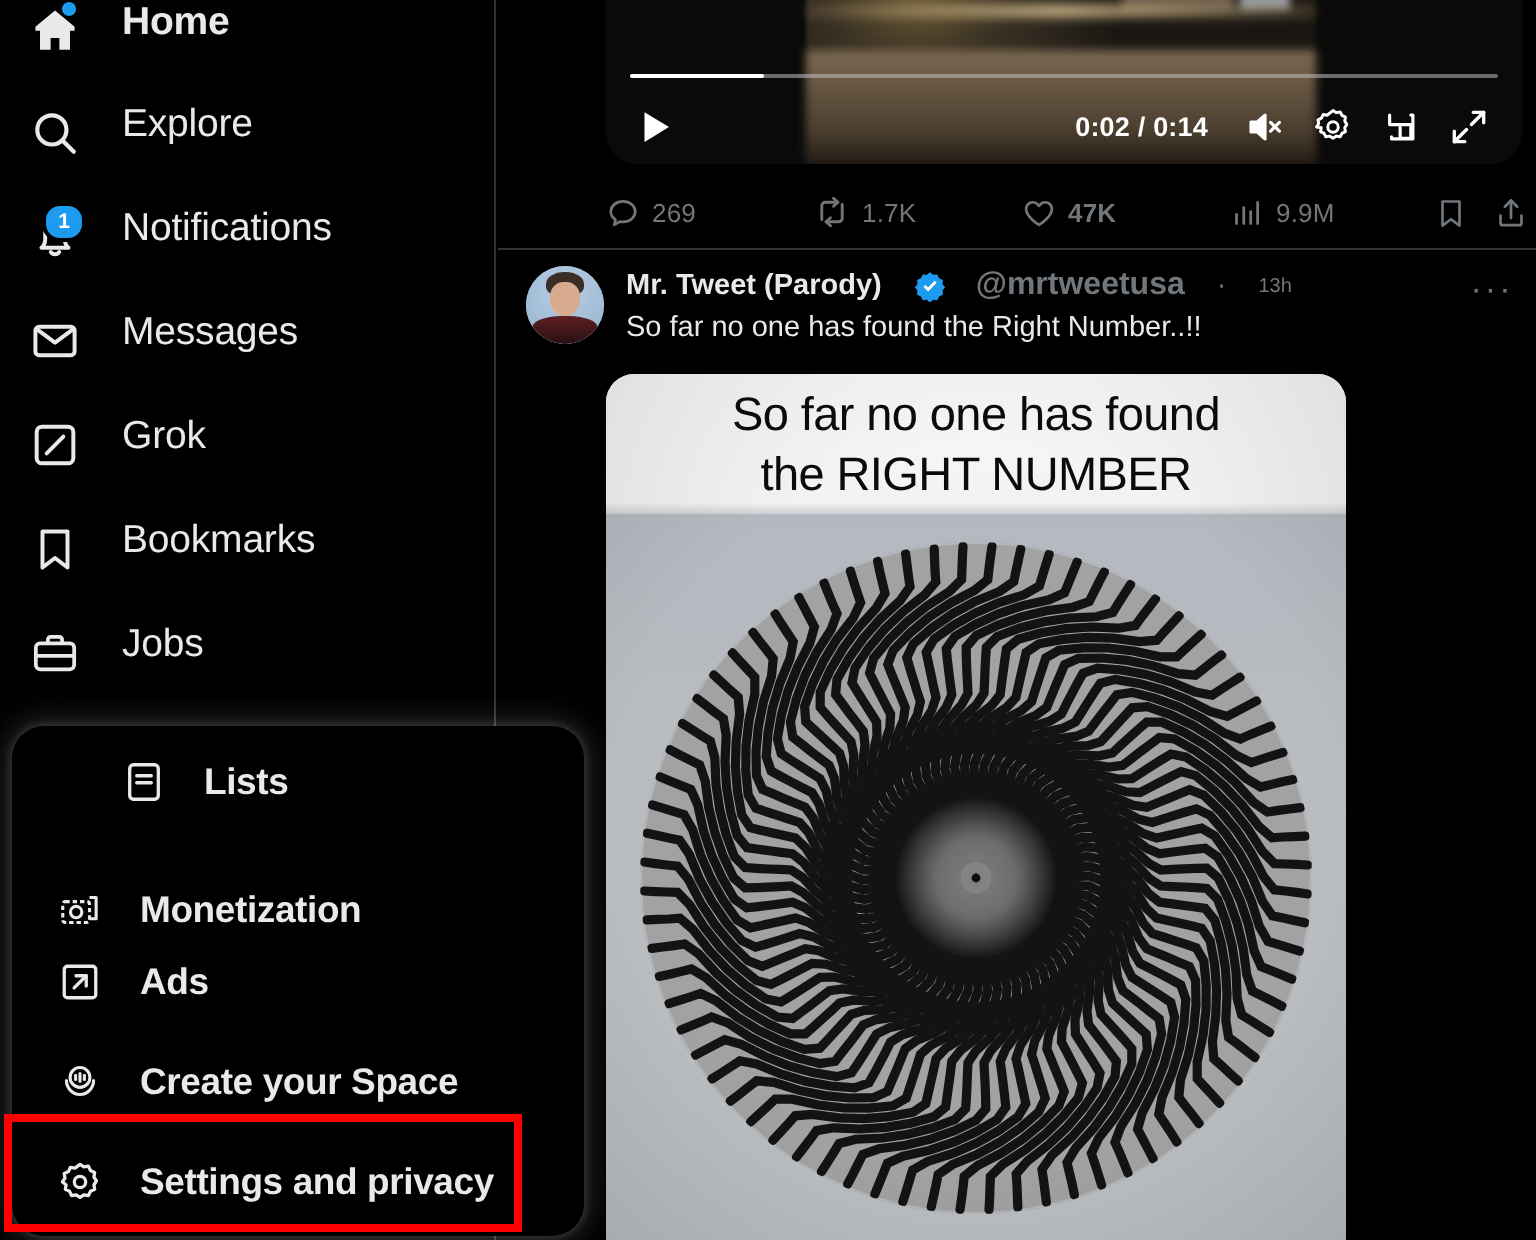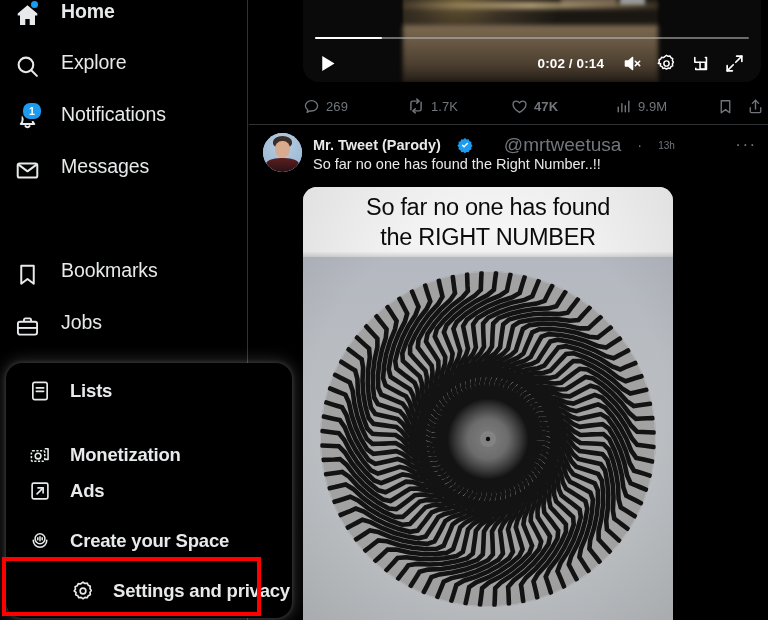--- a/index.html
+++ b/index.html
@@ -188,21 +188,21 @@
   }
   .av-bg{position:absolute;inset:0;background:radial-gradient(circle at 50% 30%, #b8cee2 0%, #93b2d0 100%);}
   .av-hair{position:absolute;left:26%;top:8%;width:48%;height:30%;border-radius:50% 50% 40% 40%;background:#3a2e27;}
   .av-face{position:absolute;left:30%;top:20%;width:40%;height:44%;border-radius:45% 45% 50% 50%;background:#d9ab8e;}
   .av-body{position:absolute;left:8%;bottom:0;width:84%;height:36%;border-radius:44% 44% 0 0;background:linear-gradient(180deg,#5d1f22,#2a1012);}
   .tweet-head{
     position:absolute;left:64px;top:134px;display:flex;align-items:center;gap:12px;
   }
   .tw-name{font-size:14.5px;font-weight:700;color:#e7e9ea;white-space:nowrap;}
   .verified{margin-left:4px;width:16px;height:16px;display:flex;align-items:center;}
-  .tw-handle{font-size:19px;color:#71767b;margin-left:19px;white-space:nowrap;}
+  .tw-handle{font-size:16px;color:#71767b;margin-left:3px;white-space:nowrap;font-weight:bold;}
   .tw-dot{font-size:14.5px;color:#71767b;margin:0 4px;}
   .tw-time{font-size:10px;color:#71767b;}
   .more-btn{
     position:absolute;right:8px;top:136px;width:28px;height:18px;
     display:flex;align-items:center;justify-content:center;color:#71767b;cursor:pointer;
     font-size:17px;letter-spacing:1.5px;line-height:10px;
   }
   .tweet-text{
     position:absolute;left:64px;top:155px;width:430px;
     font-size:14.5px;color:#e7e9ea;line-height:19px;
@@ -286,20 +286,29 @@
     <div class="nav-item" style="top:155px;">
       <span class="nav-icon">
         <svg width="25" height="25" viewBox="0 0 24 24" fill="none" stroke="#e7e9ea" stroke-width="1.9">
             <rect x="2.6" y="5.2" width="18.8" height="13.6" rx="1.8"></rect>
             <path d="M3.4 6.4l8.6 6.4 8.6-6.4" stroke-linejoin="round"></path>
           </svg>
       </span>
       <span class="nav-label">Messages</span>
     </div>
 
+    <div class="nav-item" style="top:207px;">
+      <span class="nav-icon">
+        <svg width="25" height="25" viewBox="0 0 24 24" fill="none" stroke="#e7e9ea" stroke-width="1.9">
+            <rect x="3.2" y="3.2" width="17.6" height="17.6" rx="2.6"></rect>
+            <line x1="8" y1="16" x2="16" y2="8" stroke-linecap="round"></line>
+          </svg>
+      </span>
+      <span class="nav-label">Grok</span>
+    </div>
 
     <div class="nav-item" style="top:259px;">
       <span class="nav-icon">
         <svg width="25" height="25" viewBox="0 0 24 24" fill="none" stroke="#e7e9ea" stroke-width="1.9">
             <path d="M6 3.6h12v17.3l-6-4.6-6 4.6z" stroke-linejoin="round"></path>
           </svg>
       </span>
       <span class="nav-label">Bookmarks</span>
     </div>
 
@@ -461,21 +470,21 @@
             <circle cx="168" cy="168" r="2.2" fill="#0d0d0d"></circle>
           </svg>
         </div>
       </div>
       <div class="meme-vignette"></div>
     </div>
   </main>
 
   <div class="dropdown">
 
-    <div class="menu-item" style="top:3px;">
+    <div class="menu-item" style="top:3px;padding-left:32px;">
       <span class="menu-icon">
         <svg width="22" height="22" viewBox="0 0 24 24" fill="none" stroke="#e7e9ea" stroke-width="1.8">
             <rect x="4.2" y="2.6" width="15.6" height="18.8" rx="2"></rect>
             <line x1="8" y1="8.6" x2="16" y2="8.6" stroke-linecap="round"></line>
             <line x1="8" y1="12.4" x2="16" y2="12.4" stroke-linecap="round"></line>
           </svg>
       </span>
       <span class="menu-label">Lists</span>
     </div>
 
@@ -507,21 +516,21 @@
             <circle cx="12" cy="9.5" r="5.4"></circle>
             <path d="M4.6 11.2c0 4.2 3.3 7.6 7.4 7.6s7.4-3.4 7.4-7.6" stroke-linecap="round"></path>
             <line x1="9.6" y1="8.4" x2="9.6" y2="10.6" stroke-linecap="round"></line>
             <line x1="12" y1="7.4" x2="12" y2="11.6" stroke-linecap="round"></line>
             <line x1="14.4" y1="8.4" x2="14.4" y2="10.6" stroke-linecap="round"></line>
           </svg>
       </span>
       <span class="menu-label">Create your Space</span>
     </div>
 
-    <div class="menu-item" style="top:203px;padding-left:43px;">
+    <div class="menu-item" style="top:203px;">
       <span class="menu-icon">
         <svg width="22" height="22" viewBox="0 0 24 24" fill="none" stroke="#e7e9ea" stroke-width="1.8">
             <circle cx="12" cy="12" r="3.1"></circle>
             <path d="M12 2.4l2.1 1.4 2.5-.4 1.1 2.3 2.3 1.1-.4 2.5 1.4 2.1-1.4 2.1.4 2.5-2.3 1.1-1.1 2.3-2.5-.4-2.1 1.4-2.1-1.4-2.5.4-1.1-2.3-2.3-1.1.4-2.5L2.4 12l1.4-2.1-.4-2.5 2.3-1.1 1.1-2.3 2.5.4z" stroke-linejoin="round"></path>
           </svg>
       </span>
       <span class="menu-label">Settings and privacy</span>
     </div>
   </div>
 

